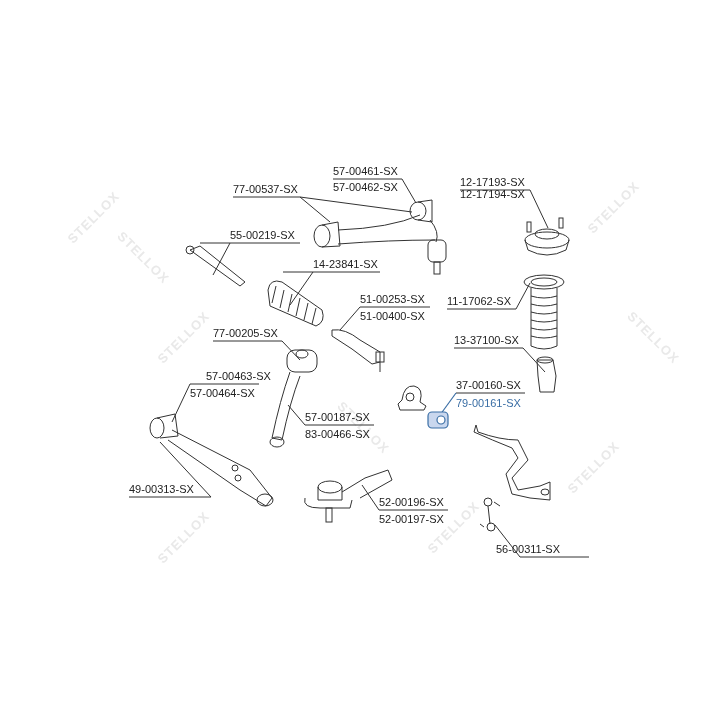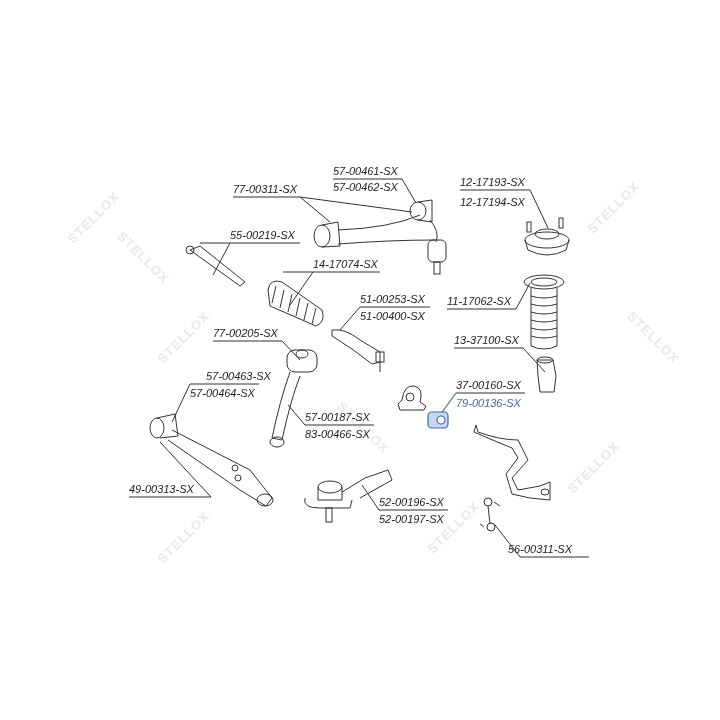--- a/index.html
+++ b/index.html
@@ -1,18 +1,18 @@
 <!DOCTYPE html>
 <html><head>
 <meta charset="utf-8">
 <style>
   html, body { margin:0; padding:0; background:#ffffff; }
   body { width:720px; height:720px; position:relative; overflow:hidden; font-family:"Liberation Sans", sans-serif; }
   #diagram { position:absolute; left:0; top:0; width:720px; height:720px; }
-  .lbl { position:absolute; font-size:11px; color:#222; line-height:13px; white-space:nowrap; cursor:pointer;font-style:italic; }
+  .lbl { position:absolute; font-size:11px; color:#222; line-height:13px; white-space:nowrap; cursor:pointer; }
   .lbl.hl { color:#3a6ea5; }
   .wm { position:absolute; font-size:13px; font-weight:bold; color:#e9e9e9; letter-spacing:1px; white-space:nowrap; pointer-events:none; }
 </style>
 </head>
 <body>
 
 <div id="diagram">
 
   <div>
     <span class="wm" style="left:60px;top:210px;transform:rotate(-45deg)">STELLOX</span>
@@ -127,33 +127,33 @@
 
     <g fill="#c9d7ee" stroke="#3a6ea5" stroke-width="1.2">
       <path d="M456 393 L440 415" fill="none"></path>
       <rect x="428" y="412" width="20" height="16" rx="4"></rect>
       <circle cx="441" cy="420" r="4" fill="#ffffff"></circle>
     </g>
   </svg>
 
   <span class="lbl" style="left:333px;top:165px">57-00461-SX</span>
   <span class="lbl" style="left:333px;top:181px">57-00462-SX</span>
-  <span class="lbl" style="left:233px;top:183px">77-00311-SX</span>
+  <span class="lbl" style="left:233px;top:183px">77-00537-SX</span>
   <span class="lbl" style="left:460px;top:176px">12-17193-SX</span>
-  <span class="lbl" style="left:460px;top:196px">12-17194-SX</span>
+  <span class="lbl" style="left:460px;top:188px">12-17194-SX</span>
   <span class="lbl" style="left:230px;top:229px">55-00219-SX</span>
-  <span class="lbl" style="left:313px;top:258px">14-17074-SX</span>
+  <span class="lbl" style="left:313px;top:258px">14-23841-SX</span>
   <span class="lbl" style="left:360px;top:293px">51-00253-SX</span>
   <span class="lbl" style="left:360px;top:310px">51-00400-SX</span>
   <span class="lbl" style="left:447px;top:295px">11-17062-SX</span>
   <span class="lbl" style="left:213px;top:327px">77-00205-SX</span>
   <span class="lbl" style="left:454px;top:334px">13-37100-SX</span>
   <span class="lbl" style="left:206px;top:370px">57-00463-SX</span>
   <span class="lbl" style="left:190px;top:387px">57-00464-SX</span>
   <span class="lbl" style="left:456px;top:379px">37-00160-SX</span>
-  <span class="lbl hl" style="left:456px;top:397px">79-00136-SX</span>
+  <span class="lbl hl" style="left:456px;top:397px">79-00161-SX</span>
   <span class="lbl" style="left:305px;top:411px">57-00187-SX</span>
   <span class="lbl" style="left:305px;top:428px">83-00466-SX</span>
   <span class="lbl" style="left:129px;top:483px">49-00313-SX</span>
   <span class="lbl" style="left:379px;top:496px">52-00196-SX</span>
   <span class="lbl" style="left:379px;top:513px">52-00197-SX</span>
-  <span class="lbl" style="left:508px;top:543px">56-00311-SX</span>
+  <span class="lbl" style="left:496px;top:543px">56-00311-SX</span>
 </div>
 
 </body></html>

